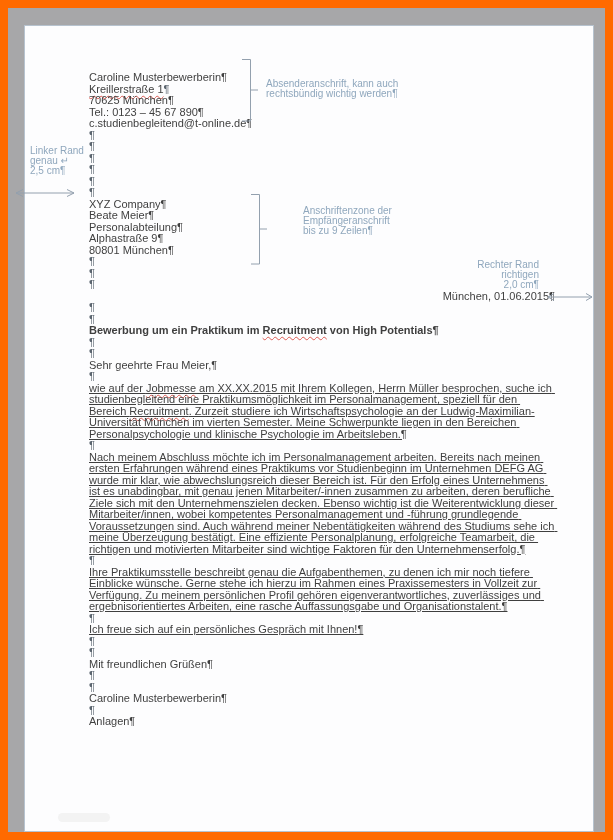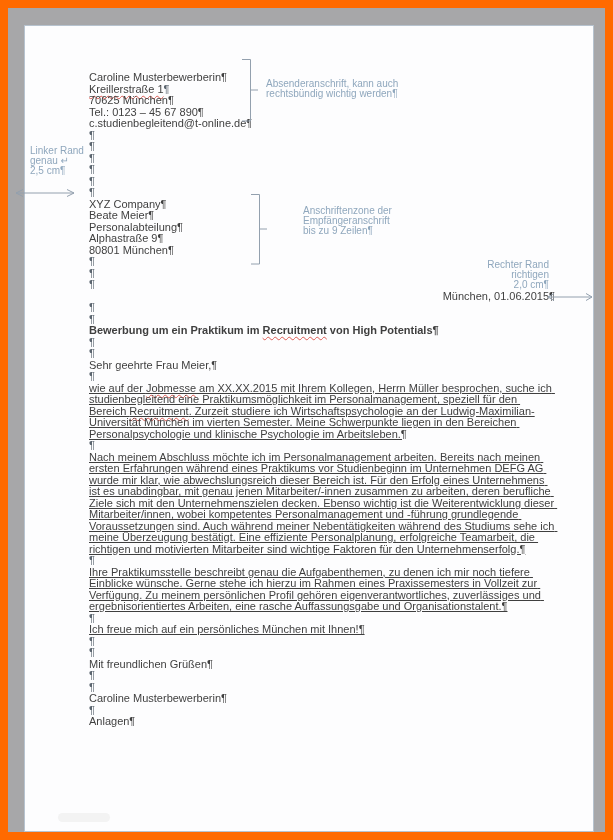--- a/index.html
+++ b/index.html
@@ -112,21 +112,21 @@
       <div>
           <div class="line pil">¶</div>
         </div>
 
       <div class="para">Ihre Praktikumsstelle beschreibt genau die Aufgabenthemen, zu denen ich mir noch tiefere Einblicke wünsche. Gerne stehe ich hierzu im Rahmen eines Praxissemesters in Vollzeit zur Verfügung. Zu meinem persönlichen Profil gehören eigenverantwortliches, zuverlässiges und ergebnisorientiertes Arbeiten, eine rasche Auffassungsgabe und Organisationstalent.¶</div>
 
       <div>
           <div class="line pil">¶</div>
         </div>
 
-      <div class="para">Ich freue mich auf ein persönliches München mit Ihnen!¶</div>
+      <div class="para">Ich freue sich auf ein persönliches Gespräch mit Ihnen!¶</div>
 
       <div>
           <div class="line pil">¶</div>
           <div class="line pil">¶</div>
         </div>
 
       <div class="line">Mit freundlichen Grüßen¶</div>
 
       <div>
           <div class="line pil">¶</div>
@@ -168,21 +168,21 @@
   <div class="note" style="left:18px; top:146px;margin-left:12px;">
     <div>Linker Rand</div>
     <div>genau ↵</div>
     <div>2,5 cm¶</div>
   </div>
 
   <svg class="anno-svg" style="left:14px; top:188px;" width="62" height="10" viewBox="0 0 62 10">
     <path d="M2,5 H60 M2,5 L9,1.5 M2,5 L9,8.5 M60,5 L53,1.5 M60,5 L53,8.5"></path>
   </svg>
 
-  <div class="note right" style="right:64px; top:260px;">
+  <div class="note right" style="right:74px; top:260px;">
     <div>Rechter Rand</div>
     <div>richtigen</div>
     <div>2,0 cm¶</div>
   </div>
 
   <svg class="anno-svg" style="left:546px; top:292px;" width="48" height="10" viewBox="0 0 48 10">
     <path d="M2,5 H46 M2,5 L8,1.5 M2,5 L8,8.5 M46,5 L40,1.5 M46,5 L40,8.5"></path>
   </svg>
 
 </div>

